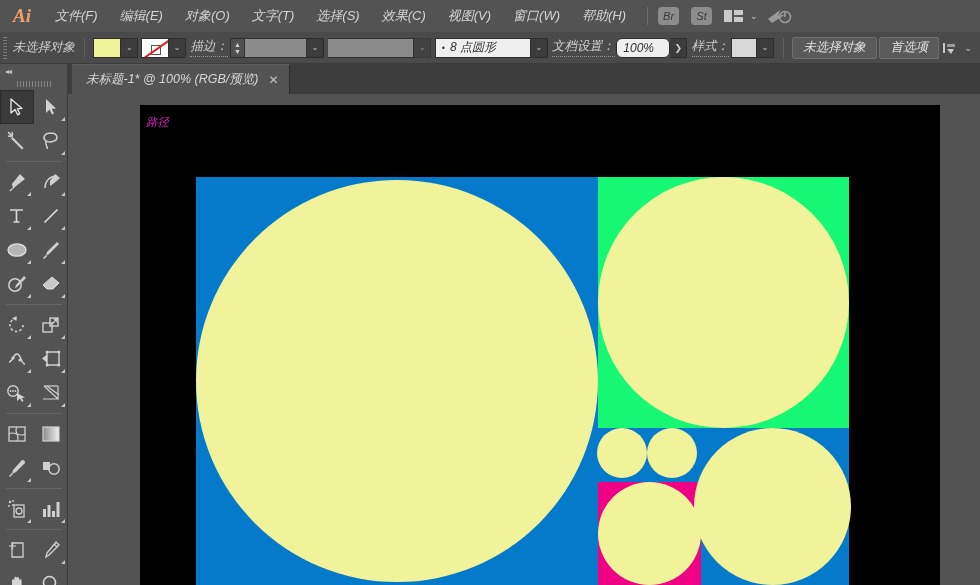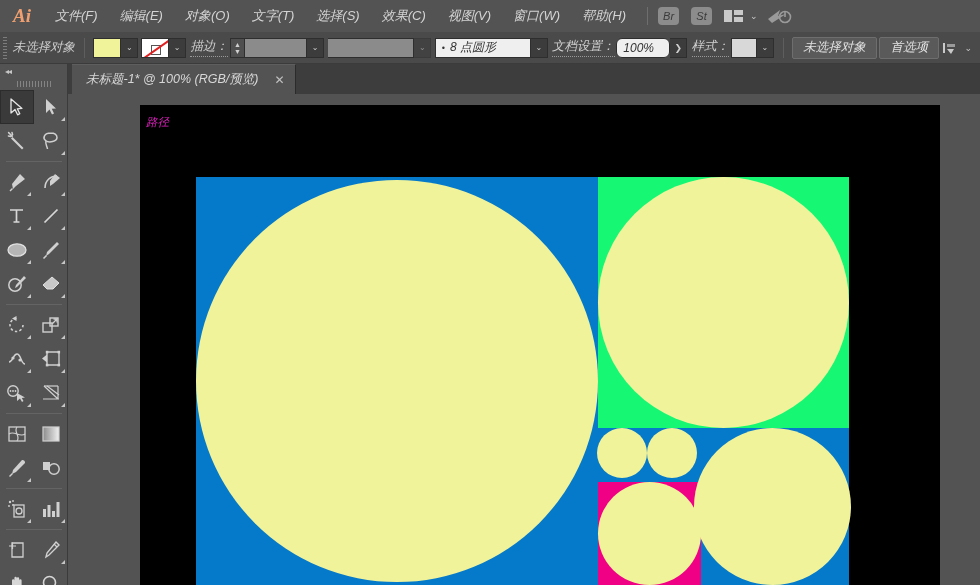--- a/index.html
+++ b/index.html
@@ -101,21 +101,21 @@
   }
 
   
   .tabbar {
     position: absolute; left: 0; top: 64px; width: 980px; height: 30px;
     background: #3d3d3d; display: flex; align-items: flex-end;
   }
   .tab-pad { width: 72px; height: 30px; }
   .tab {
     height: 30px; background: #535353; display: flex; align-items: center;
-    padding: 0 10px 0 14px; gap: 16px;
+    padding: 0 10px 0 14px; gap: 10px;
     border-right: 1px solid #2b2b2b; border-top: 1px solid #5e5e5e; justify-content: flex-end;
   }
   .tab-title { color: #d8d8d8; font-size: 12.5px; white-space: nowrap; }
   .tab-close { color: #c2c2c2; font-size: 12px; line-height: 1; }
 
   
   .toolpanel {
     position: absolute; left: 0; top: 64px; width: 68px; height: 521px;
     background: #535353; border-right: 1px solid #3b3b3b;
   }

